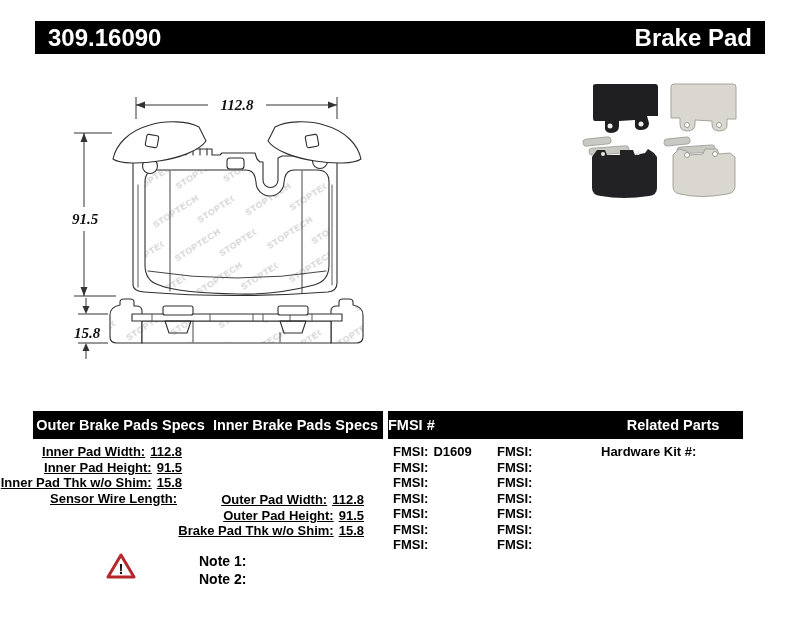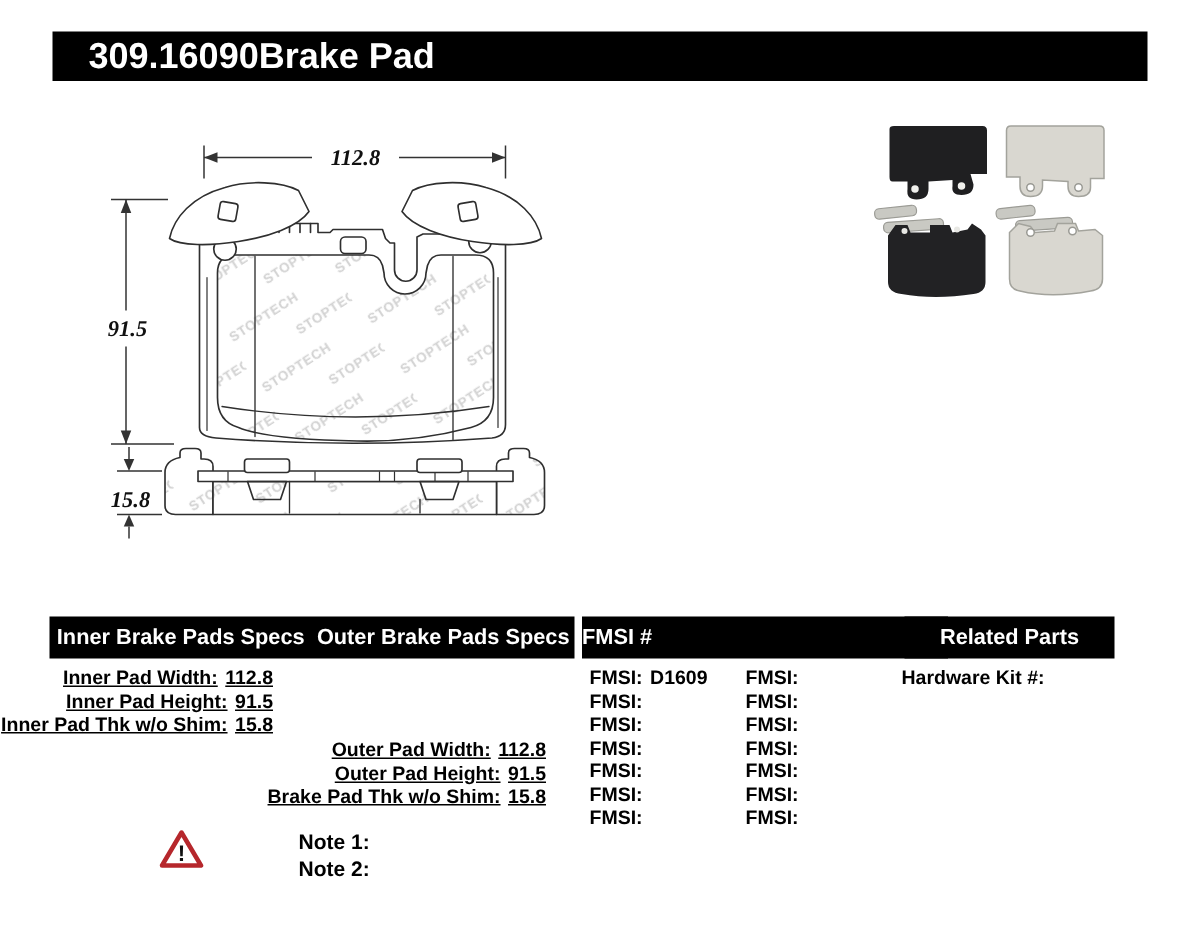--- a/index.html
+++ b/index.html
@@ -2,22 +2,22 @@
 <html><head>
 <meta charset="utf-8">
 <style>
   html,body{margin:0;padding:0;background:#fff;}
   .page{position:relative;width:800px;height:619px;background:#fff;
         font-family:"Liberation Sans",sans-serif;overflow:hidden;}
   .abs{position:absolute;}
 
   
   .titlebar{left:35px;top:21px;width:730px;height:33px;background:#000;color:#fff;
-            display:flex;justify-content:flex-start;align-items:center;
-            padding:0 24px;box-sizing:border-box;font-weight:bold;font-size:24px;}
+            display:flex;justify-content:space-between;align-items:center;
+            padding:0 13px;box-sizing:border-box;font-weight:bold;font-size:24px;}
 
   
   .bar{top:411px;height:28px;background:#000;color:#fff;font-weight:bold;
        font-size:14.5px;display:flex;align-items:center;}
   .bar-specs{left:33px;width:350px;}
   .bar-specs span{flex:1;text-align:center;}
   .bar-fmsi{left:388px;width:244px;justify-content:flex-start;}
   .bar-related{left:603px;width:140px;justify-content:center;}
 
   
@@ -148,42 +148,46 @@
     <path fill="#222224" d="M17,77 L22,70 L30,70 L32,75 L45,75 L45,70 L58,70 L60,75 L70,73 L73,69 L79,73 L82,77 L82,108 Q82,115 74,116 Q48,120 26,116 Q17,115 17,108 Z"></path>
     <circle cx="28" cy="74" r="2" fill="#e8e8e4"></circle>
     <circle cx="63" cy="73" r="2" fill="#e8e8e4"></circle>
 
     <path fill="#d9d7d0" stroke="#a3a39c" stroke-width="1" d="M98,75 L104,69 L112,71 L115,75 L128,74 L130,69 L142,69 L144,74 L155,73 L160,77 L160,106 Q160,113 152,114 Q126,119 105,114 Q98,113 98,106 Z"></path>
     <circle cx="112" cy="75" r="2.5" fill="#fff" stroke="#9a9a94"></circle>
     <circle cx="140" cy="74" r="2.5" fill="#fff" stroke="#9a9a94"></circle>
   </svg>
 
   <div class="abs bar bar-specs">
+    <span>Outer Brake Pads Specs</span>
     <span>Inner Brake Pads Specs</span>
-    <span>Outer Brake Pads Specs</span>
   </div>
   <div class="abs bar bar-fmsi">
     <span>FMSI #</span>
   </div>
   <div class="abs bar bar-related">
     <span>Related Parts</span>
   </div>
 
   <div class="abs col col-right col-inner">
     <div class="row">
         <span>Inner Pad Width:</span>
         <span>112.8</span>
       </div>
     <div class="row">
         <span>Inner Pad Height:</span>
         <span>91.5</span>
       </div>
     <div class="row">
         <span>Inner Pad Thk w/o Shim:</span>
         <span>15.8</span>
+      </div>
+    <div class="row">
+        <span>Sensor Wire Length:</span>
+        <span></span>
       </div>
   </div>
 
   <div class="abs col col-right col-outer">
     <div class="row">
         <span>Outer Pad Width:</span>
         <span>112.8</span>
       </div>
     <div class="row">
         <span>Outer Pad Height:</span>

